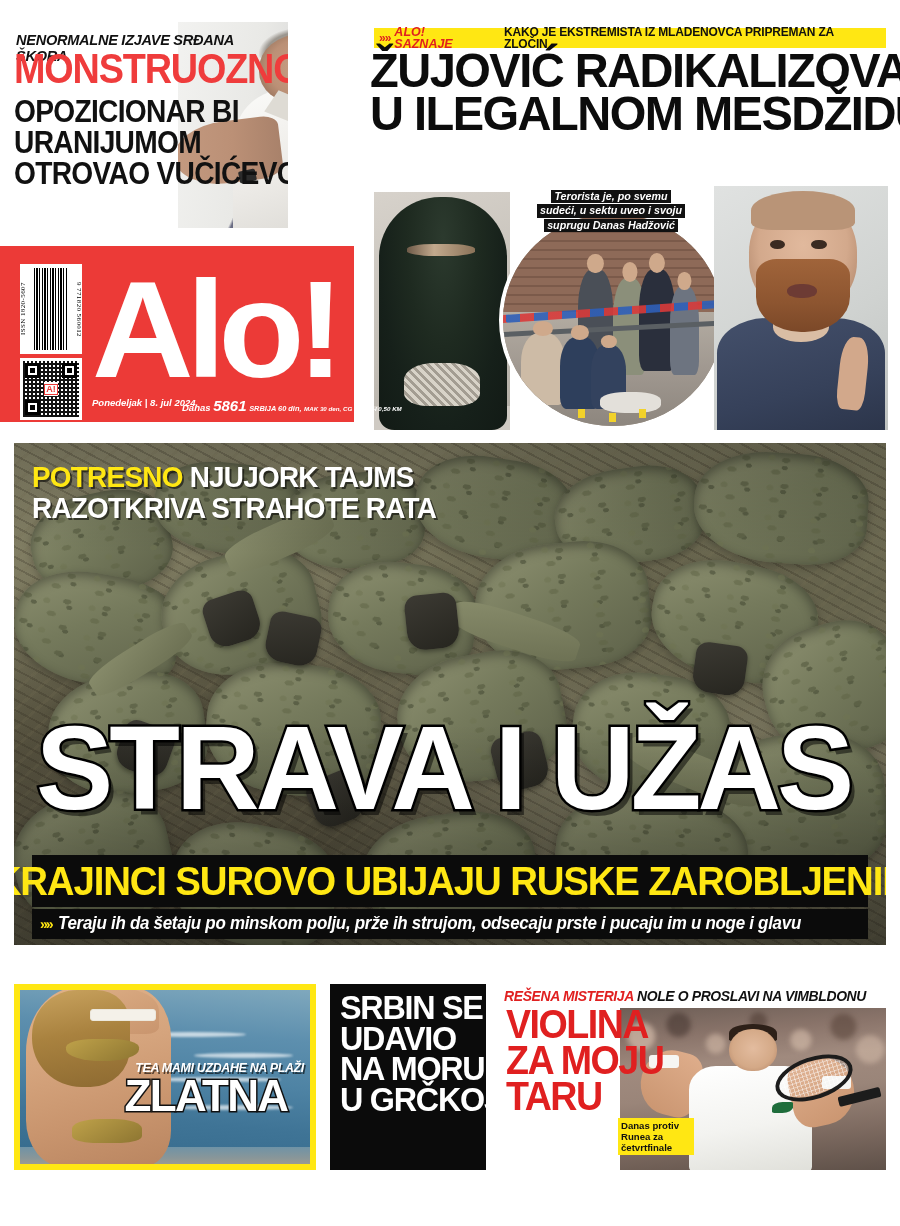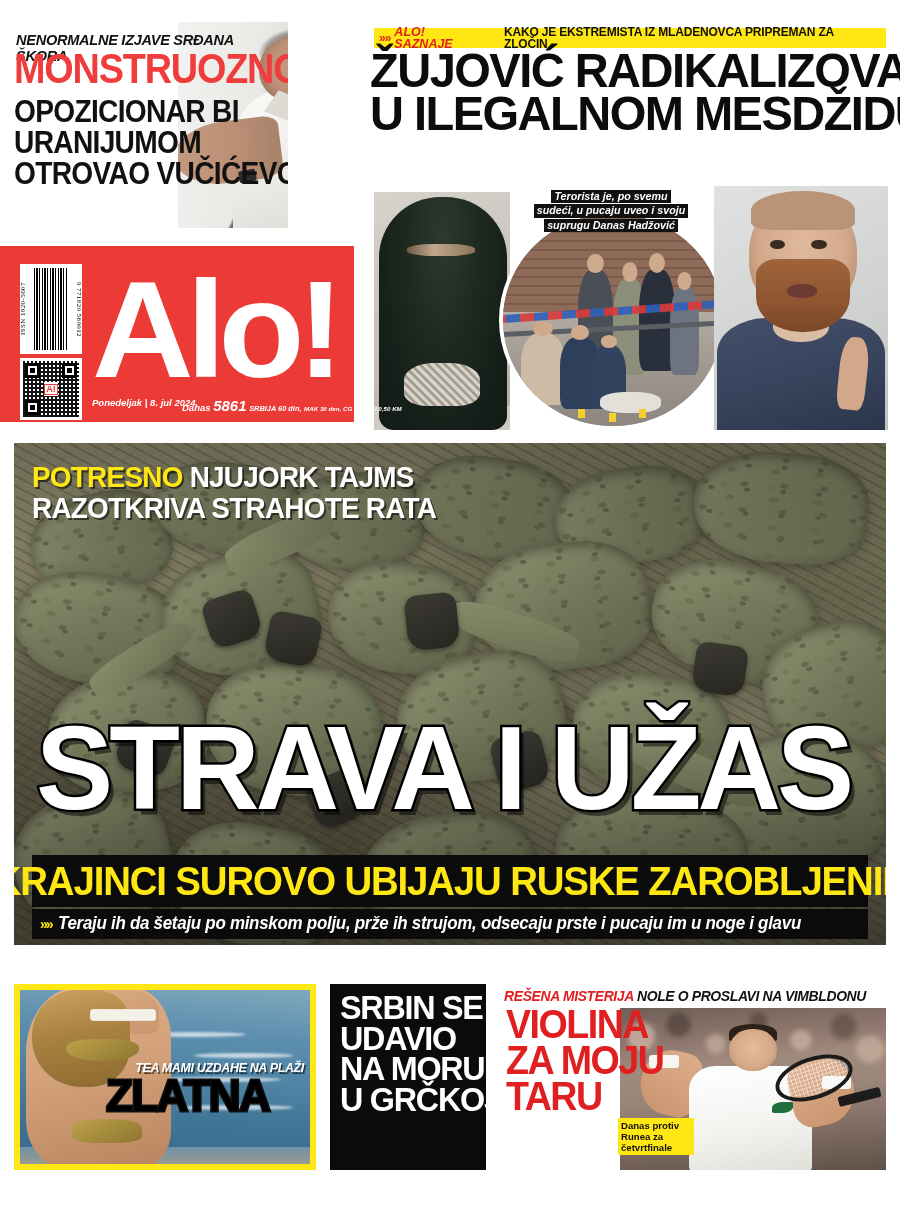--- a/index.html
+++ b/index.html
@@ -230,22 +230,22 @@
   .sunglass { position:absolute; left:24%; top:11%; width:23%; height:7%;
      background:#f4f1e9; border-radius:3px; border:1.6px solid #ece8dd; }
   .bikini-top { position:absolute; left:16%; top:28%; width:25%; height:13%;
      background: linear-gradient(150deg,#bfa24a,#8d7531); border-radius:44% 44% 60% 60%; }
   .bikini-bot { position:absolute; left:18%; top:74%; width:24%; height:14%;
      background: linear-gradient(150deg,#bfa24a,#8d7531); border-radius:40% 40% 30% 30%; }
   #bl-kicker { position:absolute; right:6px; top:72px; width:176px; z-index:4;
      font: italic 900 12.4px/1 "Liberation Sans", sans-serif; color:#fff; text-align:right;
      text-transform:uppercase; letter-spacing:-0.3px; text-shadow:1.5px 1.5px 0 rgba(0,0,0,.6); }
   #bl-h1 { position:absolute; right:4px; top:86px; width:200px; z-index:4;
-     font: 900 44px/0.93 "Liberation Sans", sans-serif; color:#000000;
-     text-transform:uppercase; letter-spacing:-1.6px; text-align:left;
+     font: 900 44px/0.93 "Liberation Sans", sans-serif; color:#ffffff;
+     text-transform:uppercase; letter-spacing:-1.6px; text-align:center;
      -webkit-text-stroke:3px #111; paint-order: stroke fill; }
   #bl-h1 .l { display:block; }
 
   
   #bm { position:absolute; left:330px; top:24px; width:156px; height:186px; background:#0b0b0b; }
   #bm-h1 { position:absolute; left:10px; top:8px; width:140px;
      font: 900 34px/0.90 "Liberation Sans", sans-serif; color:#fff;
      text-transform:uppercase; letter-spacing:-1.3px; transform:scaleX(0.95); transform-origin:left; }
   #bm-h1 .l { display:block; white-space:nowrap; }
 
@@ -381,21 +381,21 @@
         <div class="man-scalp"></div>
         <div class="man-eye" style="left:32%"></div>
         <div class="man-eye" style="left:56%"></div>
         <div class="man-beard"></div>
         <div class="man-mouth"></div>
         <div class="man-finger"></div>
       </div>
 
       <div id="tr-caption">
         <span class="l">Terorista je, po svemu</span><br>
-        <span class="l">sudeći, u pucaju uveo i svoju</span><br>
+        <span class="l">sudeći, u sektu uveo i svoju</span><br>
         <span class="l">suprugu Danas Hadžović</span>
       </div>
     </div>
   </div>
 
   <div id="masthead">
     <div id="barcode">
       <div class="issn">ISSN 1820-5607</div>
       <div class="bars"></div>
       <div class="ean">9 771820 560012</div>

